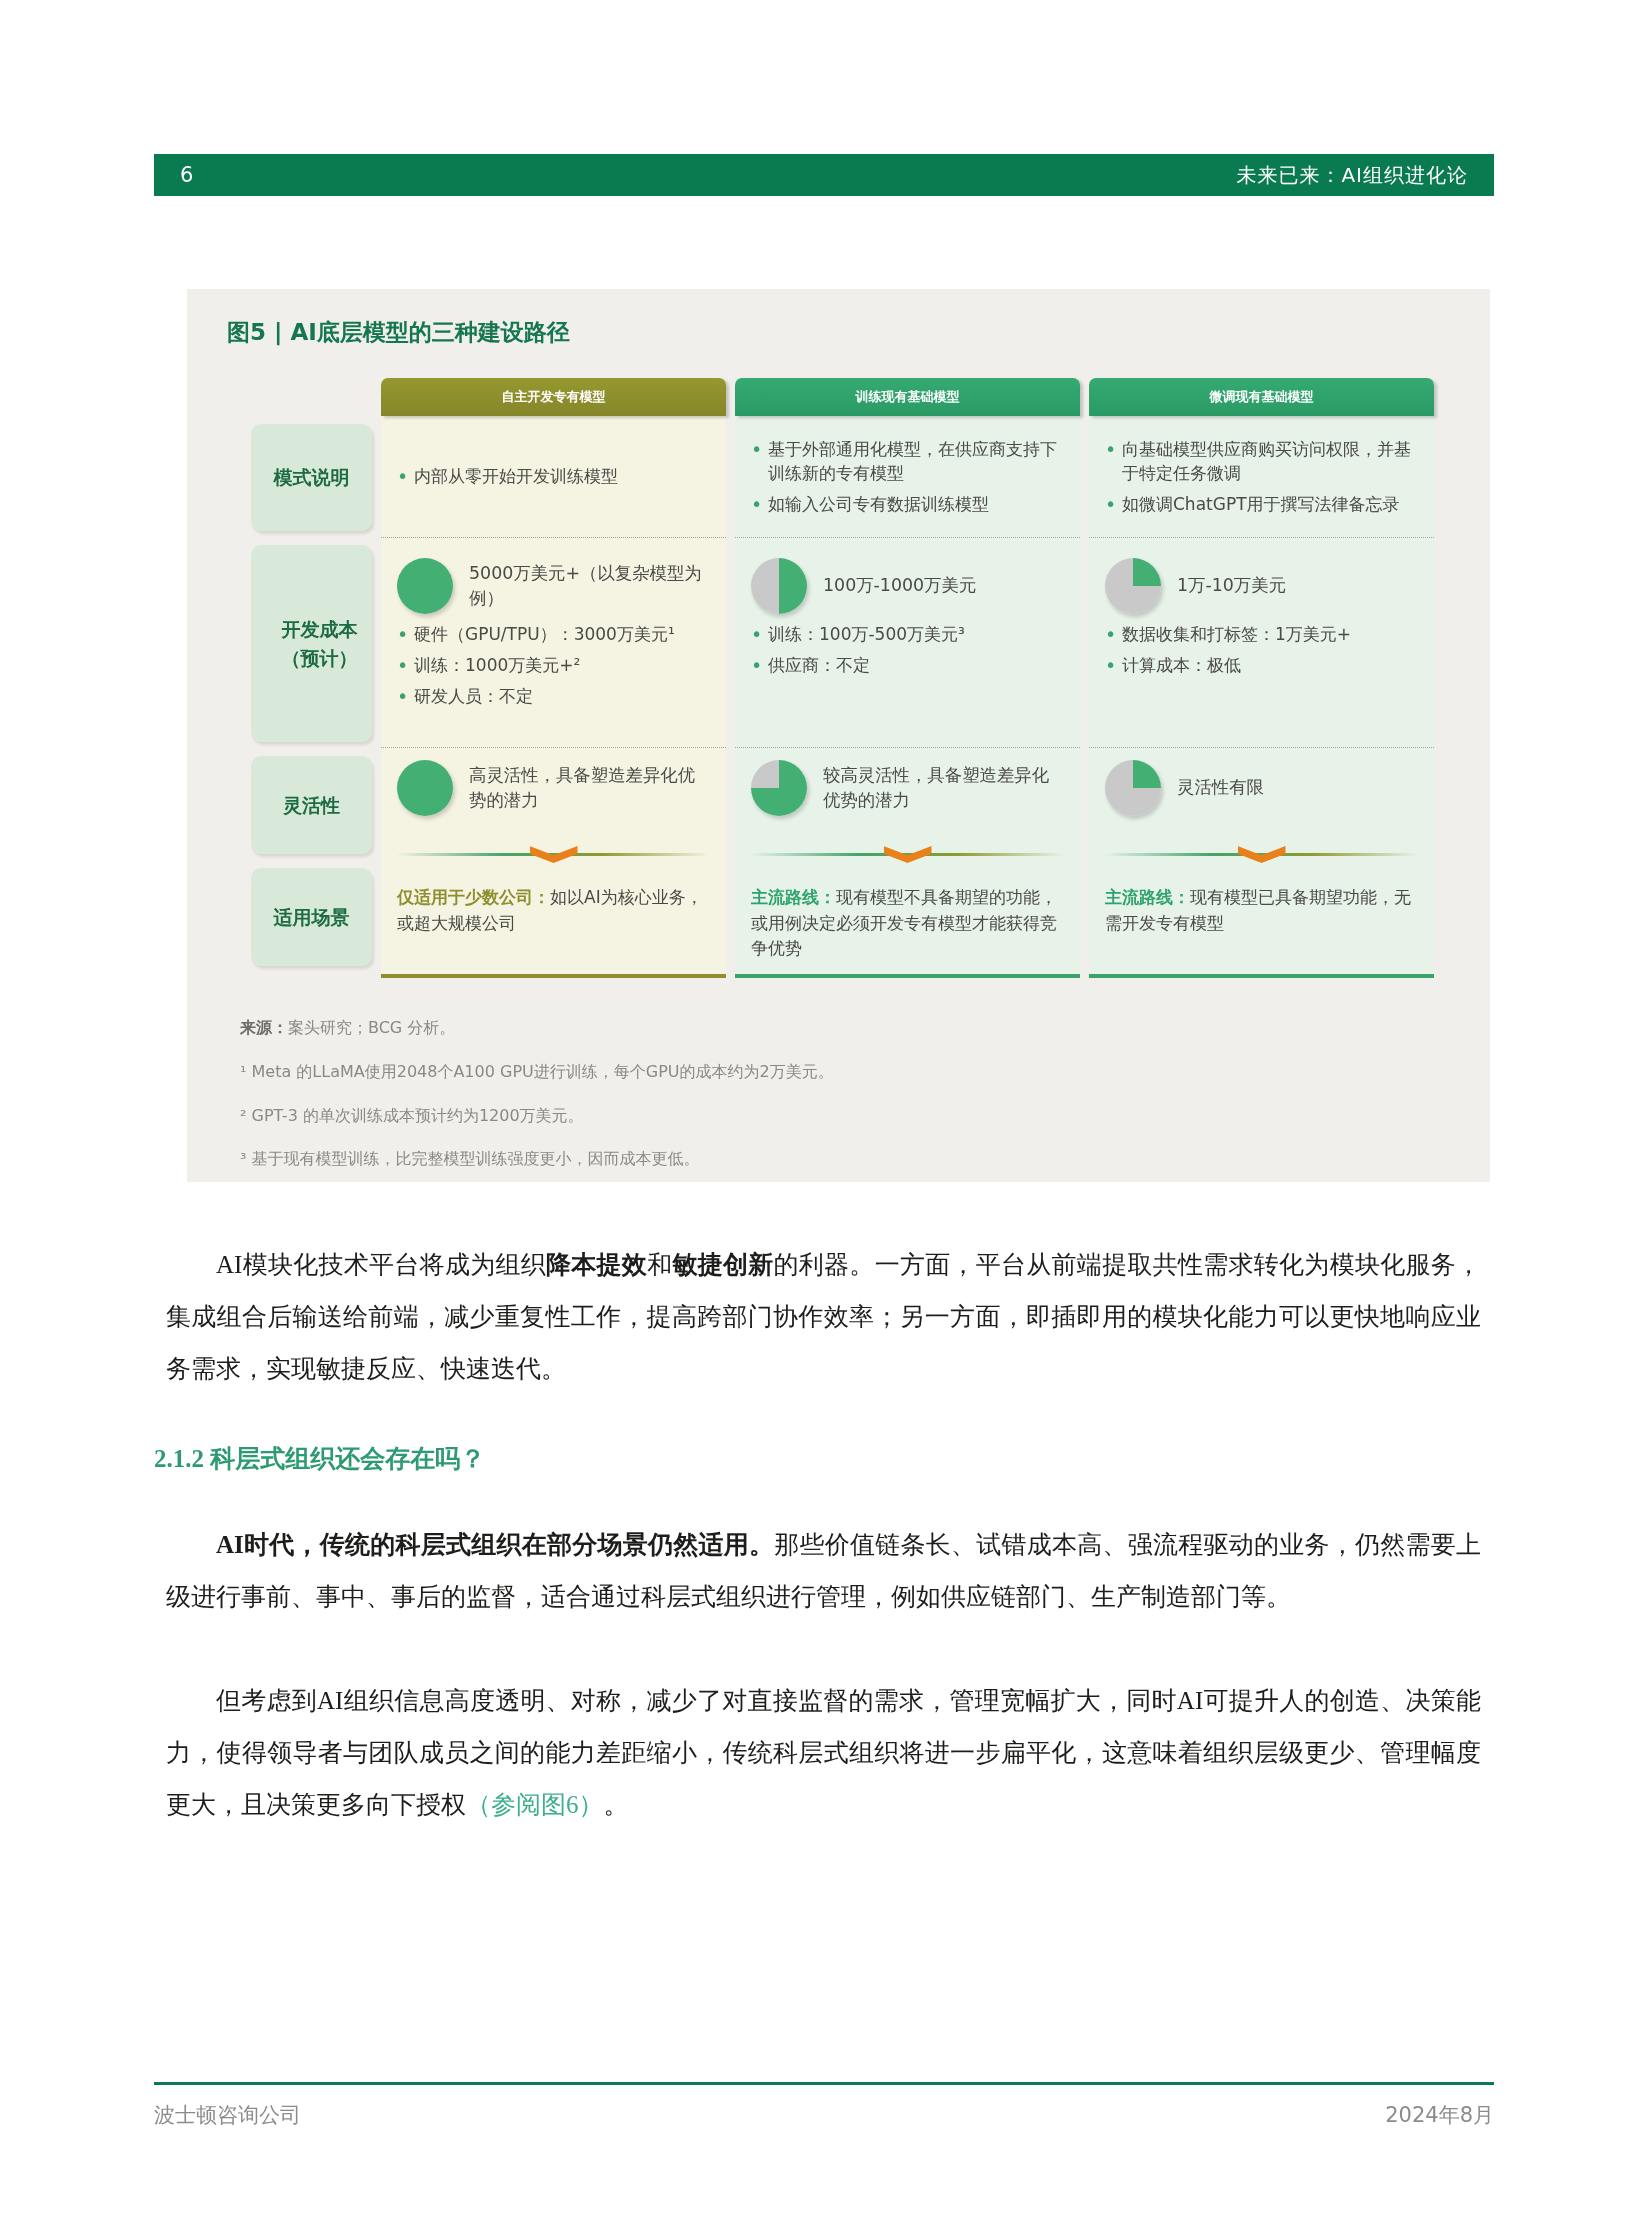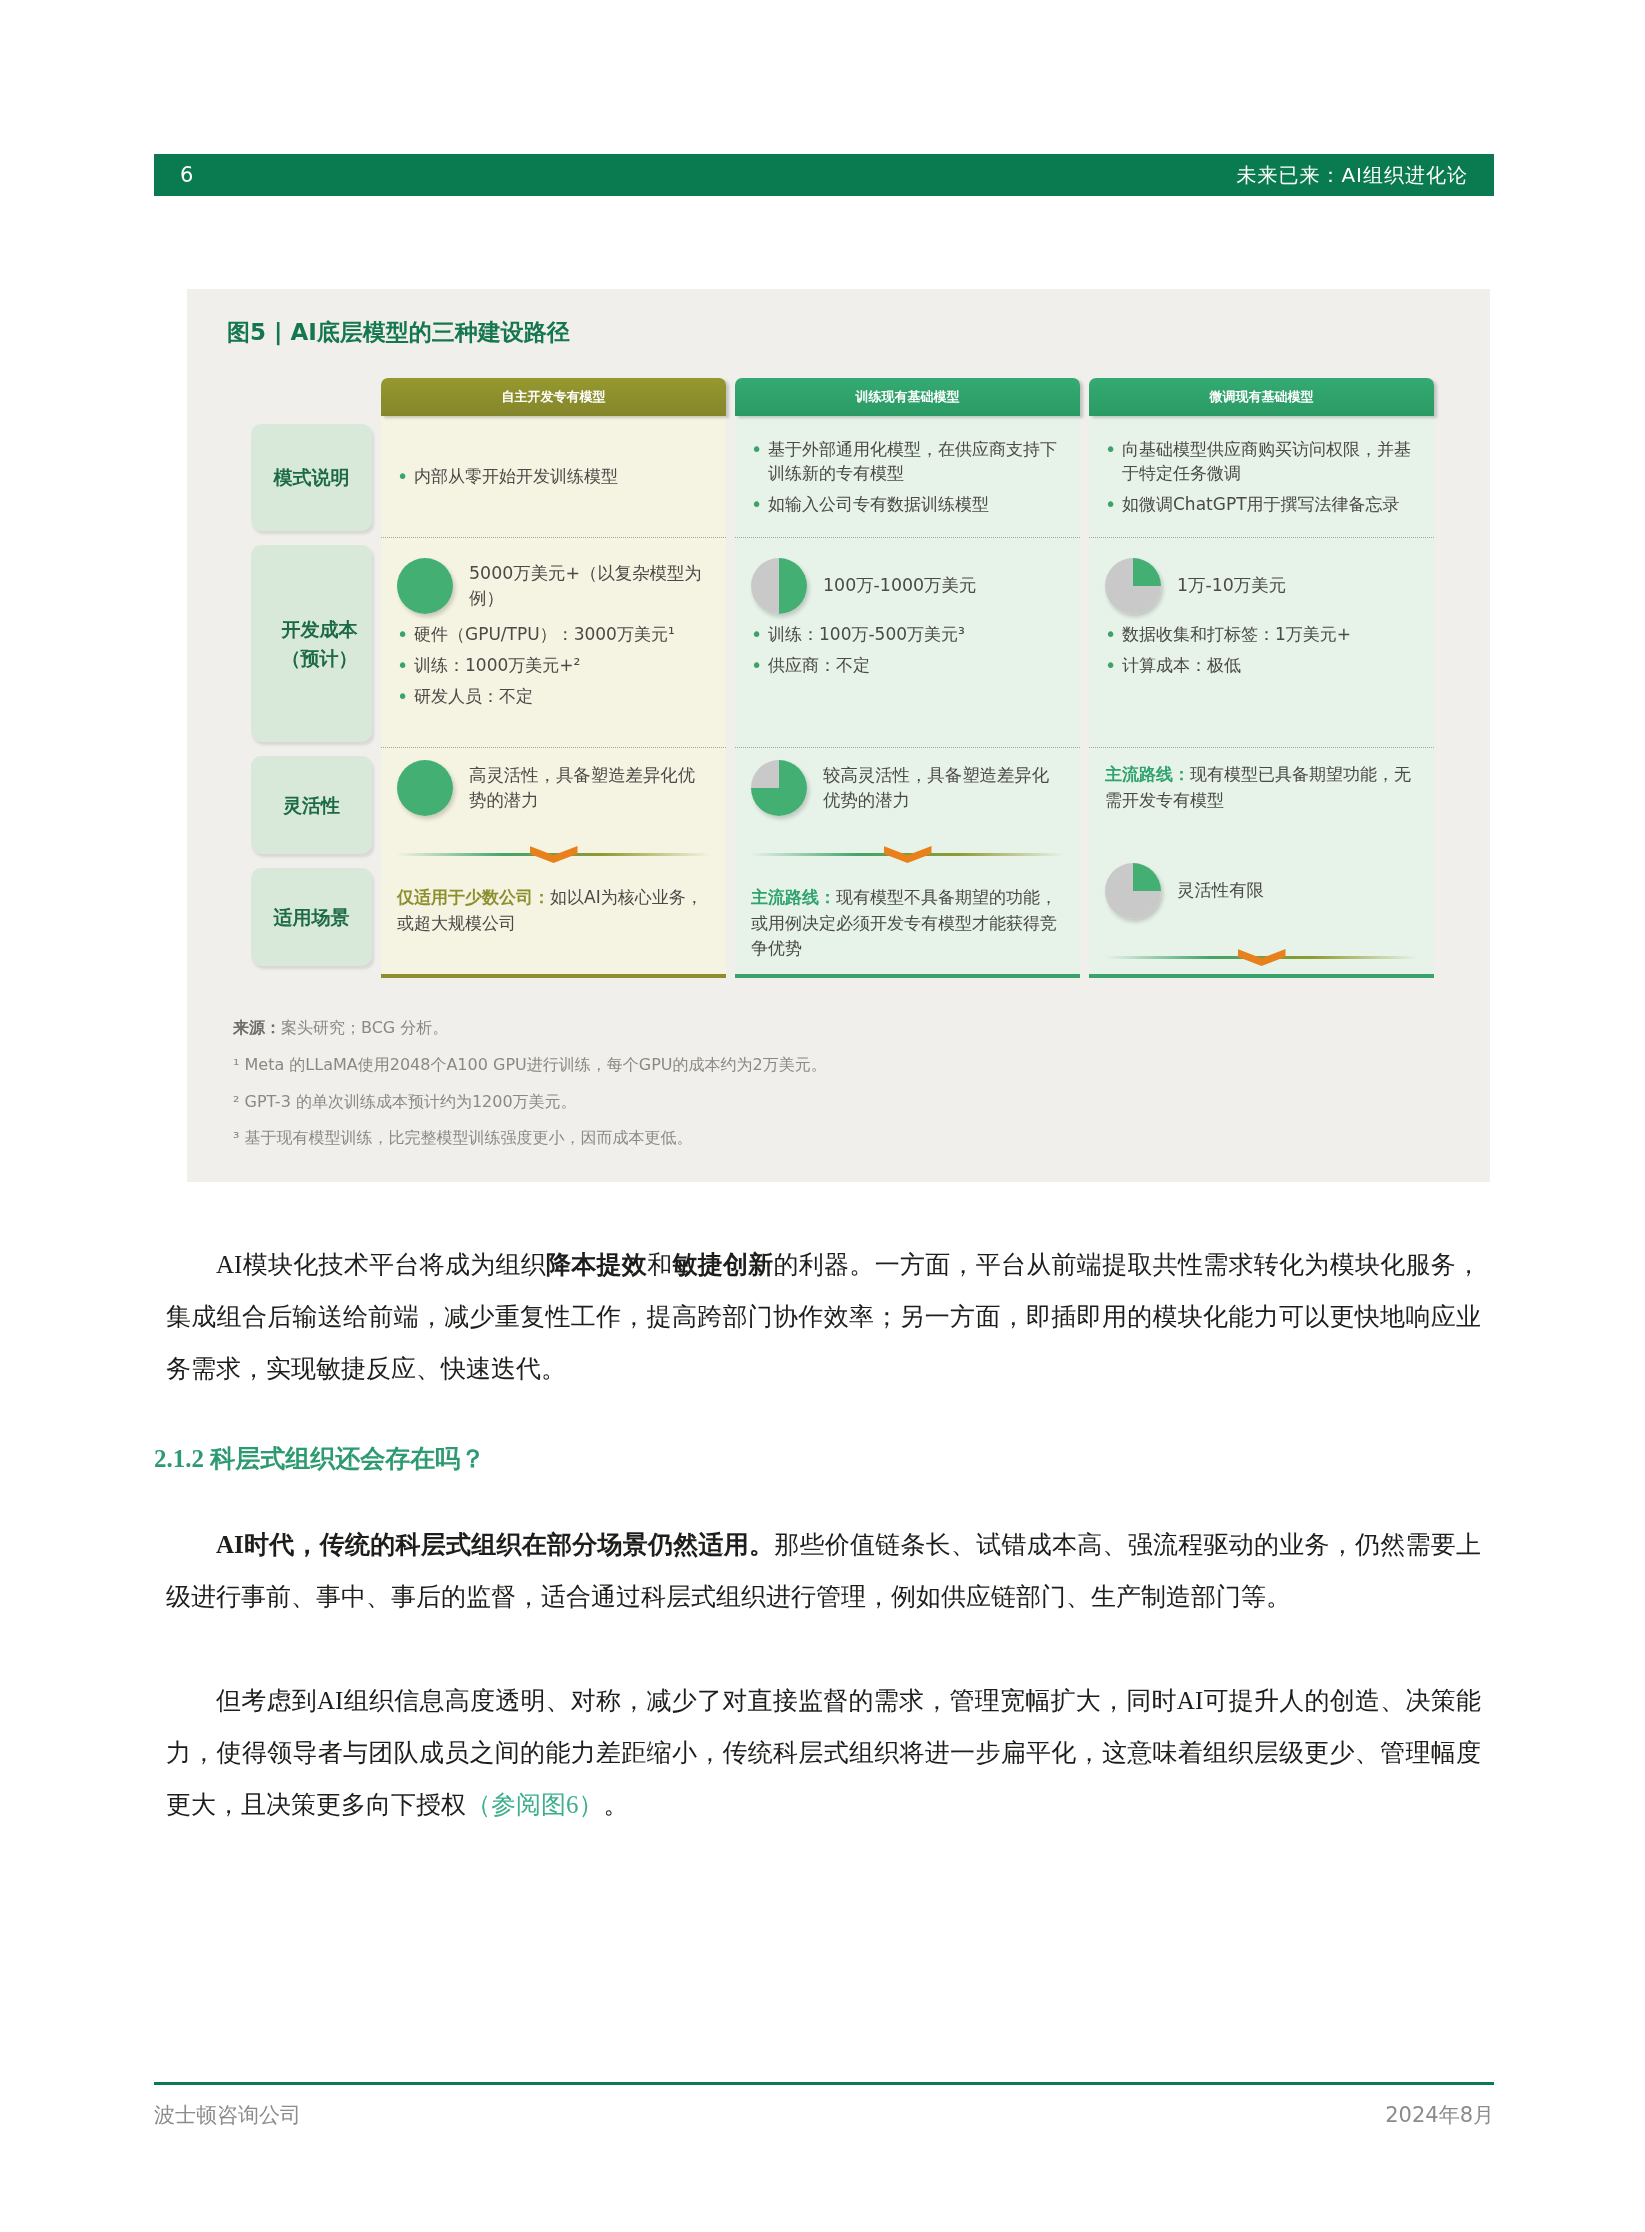--- a/index.html
+++ b/index.html
@@ -60,21 +60,21 @@
     background:linear-gradient(to right,rgba(68,163,107,0),#44a36b 34%,#8f9b30 66%,rgba(143,155,48,0));}
   .chevron{position:absolute;left:50%;top:0;transform:translateX(-50%);width:48px;height:17px;
     background:#e8811c;clip-path:polygon(0 0,50% 55%,100% 0,100% 45%,50% 100%,0 45%);}
 
   .scene-text{font-size:17px;color:#4a4a46;line-height:1.5;}
   .lead-olive{font-weight:bold;color:#8d8f2e;}
   .lead-green{font-weight:bold;color:#2fa36e;}
 
   .footnotes{margin-top:34px;margin-left:4px;font-size:16px;color:#8b8982;line-height:2.05;}
   .footnotes .src-label{font-weight:bold;color:#6e6c66;}
-  .footnotes div{margin:4px;}
+  .footnotes div{margin:11px;}
 
   
   .body-text{position:absolute;top:1227px;left:154px;width:1339px;
     font-family:"Liberation Serif","DejaVu Serif",serif;font-size:25px;line-height:52px;
     color:#1d1d1b;text-align:justify;}
   .body-text p{margin:12px;text-indent:2em;}
   .body-text .b{font-weight:bold;}
   .sec-heading{color:#2d9a71;font-weight:bold;font-size:25px;margin:38px 0 34px 0;
     font-family:"Liberation Serif","DejaVu Serif",serif;}
   .para + .para{margin-top:52px;}
@@ -194,33 +194,33 @@
           <div class="sec sec-cost">
             <div class="pie-row cost-head">
               <span class="pie" style="background: conic-gradient(rgb(68, 175, 114) 0deg, rgb(68, 175, 114) 90deg, rgb(201, 201, 201) 90deg, rgb(201, 201, 201) 360deg);"></span>
               <span class="pie-text">1万-10万美元</span>
             </div>
             <ul class="bullets">
               <li>数据收集和打标签：1万美元+</li>
               <li>计算成本：极低</li>
             </ul>
           </div>
-          <div class="sec sec-scene">
-            <div class="scene-text">
-              <span class="lead-green">主流路线：</span><span>现有模型已具备期望功能，无需开发专有模型</span>
-            </div>
-          </div>
           <div class="sec sec-flex">
             <div class="pie-row flex-head">
               <span class="pie" style="background: conic-gradient(rgb(68, 175, 114) 0deg, rgb(68, 175, 114) 90deg, rgb(201, 201, 201) 90deg, rgb(201, 201, 201) 360deg);"></span>
               <span class="pie-text">灵活性有限</span>
             </div>
             <div class="sep">
               <div class="sep-line"></div>
               <div class="chevron"></div>
+            </div>
+          </div>
+          <div class="sec sec-scene">
+            <div class="scene-text">
+              <span class="lead-green">主流路线：</span><span>现有模型已具备期望功能，无需开发专有模型</span>
             </div>
           </div>
         </div>
       </div>
     </div>
 
     <div class="footnotes">
       <div><span class="src-label">来源：</span><span>案头研究；BCG 分析。</span></div>
       <div>¹ Meta 的LLaMA使用2048个A100 GPU进行训练，每个GPU的成本约为2万美元。</div>
       <div>² GPT-3 的单次训练成本预计约为1200万美元。</div>

